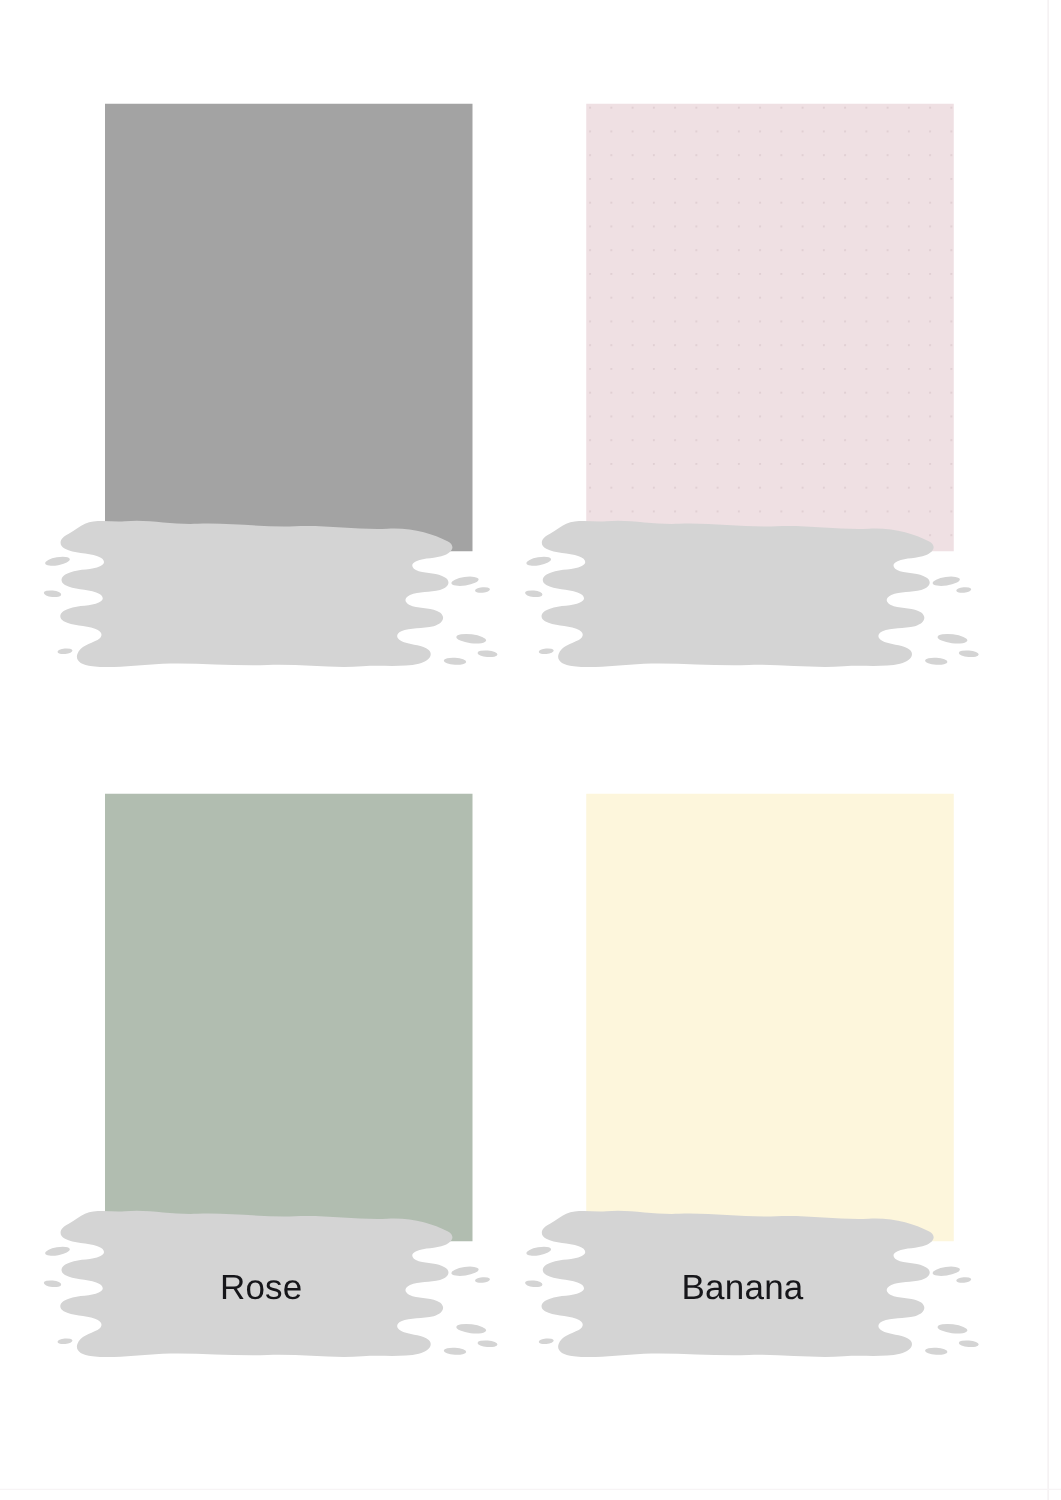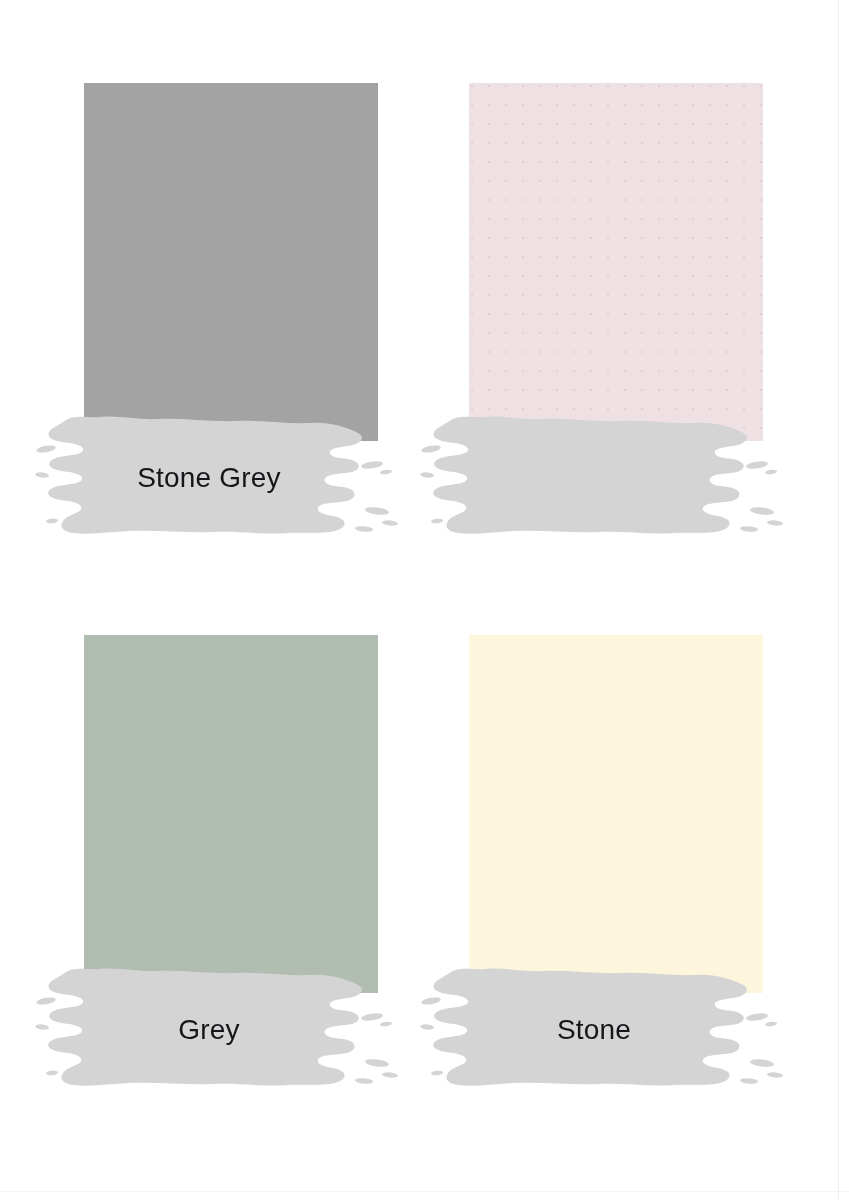--- a/index.html
+++ b/index.html
@@ -126,21 +126,20 @@
             <ellipse cx="12" cy="36" rx="10" ry="3.2" fill="#d4d4d4" transform="rotate(-10 12 36)"></ellipse>
             <ellipse cx="8" cy="62" rx="7" ry="2.6" fill="#d4d4d4" transform="rotate(6 8 62)"></ellipse>
             <ellipse cx="338" cy="52" rx="11" ry="3.4" fill="#d4d4d4" transform="rotate(-8 338 52)"></ellipse>
             <ellipse cx="352" cy="59" rx="6" ry="2.2" fill="#d4d4d4" transform="rotate(-6 352 59)"></ellipse>
             <ellipse cx="343" cy="98" rx="12" ry="3.6" fill="#d4d4d4" transform="rotate(7 343 98)"></ellipse>
             <ellipse cx="356" cy="110" rx="8" ry="2.6" fill="#d4d4d4" transform="rotate(5 356 110)"></ellipse>
             <ellipse cx="330" cy="116" rx="9" ry="2.8" fill="#d4d4d4" transform="rotate(4 330 116)"></ellipse>
             <ellipse cx="18" cy="108" rx="6" ry="2.2" fill="#d4d4d4" transform="rotate(-5 18 108)"></ellipse>
           </svg>
         </div>
-      <div class="brush-label">Stone Grey</div>
     </div>
 
     <div class="swatch-card row-0 col-1">
       <div class="color-chip" style="background: rgb(239, 224, 227);">
         <div class="chip-texture"></div>
       </div>
       <div class="brush-band">
           <svg viewBox="0 0 350 130" width="350" height="130">
             <path d="M 34 6 C 44 2 56 5 66 4 C 84 2 104 7 124 6 C 150 5 176 9 202 8 C 228 7 252 11 276 10 C 296 9 312 14 324 20 C 330 23 329 28 322 31 C 314 34 306 33 299 36 C 294 38 295 42 301 44 C 308 46 316 45 322 49 C 327 52 325 57 318 59 C 310 61 301 60 294 63 C 288 66 290 70 296 72 C 303 74 312 73 318 77 C 323 81 320 86 313 88 C 304 90 294 89 287 92 C 281 95 284 99 290 101 C 296 103 304 103 309 107 C 313 111 309 116 301 118 C 288 121 272 119 256 120 C 232 122 206 118 180 119 C 152 120 124 117 96 118 C 76 119 56 122 40 120 C 30 119 26 115 28 110 C 30 104 38 102 44 99 C 49 96 48 92 42 90 C 34 87 24 88 17 84 C 12 81 14 76 21 74 C 29 71 39 72 45 69 C 50 67 49 63 43 61 C 35 58 25 59 18 55 C 13 52 15 47 22 45 C 30 42 40 43 46 40 C 51 38 50 34 44 32 C 36 29 25 30 18 26 C 12 23 14 17 21 14 C 26 11 30 8 34 6 Z" fill="#d4d4d4"></path>
             <ellipse cx="12" cy="36" rx="10" ry="3.2" fill="#d4d4d4" transform="rotate(-10 12 36)"></ellipse>
@@ -165,37 +164,37 @@
             <ellipse cx="12" cy="36" rx="10" ry="3.2" fill="#d4d4d4" transform="rotate(-10 12 36)"></ellipse>
             <ellipse cx="8" cy="62" rx="7" ry="2.6" fill="#d4d4d4" transform="rotate(6 8 62)"></ellipse>
             <ellipse cx="338" cy="52" rx="11" ry="3.4" fill="#d4d4d4" transform="rotate(-8 338 52)"></ellipse>
             <ellipse cx="352" cy="59" rx="6" ry="2.2" fill="#d4d4d4" transform="rotate(-6 352 59)"></ellipse>
             <ellipse cx="343" cy="98" rx="12" ry="3.6" fill="#d4d4d4" transform="rotate(7 343 98)"></ellipse>
             <ellipse cx="356" cy="110" rx="8" ry="2.6" fill="#d4d4d4" transform="rotate(5 356 110)"></ellipse>
             <ellipse cx="330" cy="116" rx="9" ry="2.8" fill="#d4d4d4" transform="rotate(4 330 116)"></ellipse>
             <ellipse cx="18" cy="108" rx="6" ry="2.2" fill="#d4d4d4" transform="rotate(-5 18 108)"></ellipse>
           </svg>
         </div>
-      <div class="brush-label">Grey</div>
+      <div class="brush-label">Rose</div>
     </div>
 
     <div class="swatch-card row-1 col-1">
       <div class="color-chip" style="background: rgb(253, 246, 220);">
         
       </div>
       <div class="brush-band">
           <svg viewBox="0 0 350 130" width="350" height="130">
             <path d="M 34 6 C 44 2 56 5 66 4 C 84 2 104 7 124 6 C 150 5 176 9 202 8 C 228 7 252 11 276 10 C 296 9 312 14 324 20 C 330 23 329 28 322 31 C 314 34 306 33 299 36 C 294 38 295 42 301 44 C 308 46 316 45 322 49 C 327 52 325 57 318 59 C 310 61 301 60 294 63 C 288 66 290 70 296 72 C 303 74 312 73 318 77 C 323 81 320 86 313 88 C 304 90 294 89 287 92 C 281 95 284 99 290 101 C 296 103 304 103 309 107 C 313 111 309 116 301 118 C 288 121 272 119 256 120 C 232 122 206 118 180 119 C 152 120 124 117 96 118 C 76 119 56 122 40 120 C 30 119 26 115 28 110 C 30 104 38 102 44 99 C 49 96 48 92 42 90 C 34 87 24 88 17 84 C 12 81 14 76 21 74 C 29 71 39 72 45 69 C 50 67 49 63 43 61 C 35 58 25 59 18 55 C 13 52 15 47 22 45 C 30 42 40 43 46 40 C 51 38 50 34 44 32 C 36 29 25 30 18 26 C 12 23 14 17 21 14 C 26 11 30 8 34 6 Z" fill="#d4d4d4"></path>
             <ellipse cx="12" cy="36" rx="10" ry="3.2" fill="#d4d4d4" transform="rotate(-10 12 36)"></ellipse>
             <ellipse cx="8" cy="62" rx="7" ry="2.6" fill="#d4d4d4" transform="rotate(6 8 62)"></ellipse>
             <ellipse cx="338" cy="52" rx="11" ry="3.4" fill="#d4d4d4" transform="rotate(-8 338 52)"></ellipse>
             <ellipse cx="352" cy="59" rx="6" ry="2.2" fill="#d4d4d4" transform="rotate(-6 352 59)"></ellipse>
             <ellipse cx="343" cy="98" rx="12" ry="3.6" fill="#d4d4d4" transform="rotate(7 343 98)"></ellipse>
             <ellipse cx="356" cy="110" rx="8" ry="2.6" fill="#d4d4d4" transform="rotate(5 356 110)"></ellipse>
             <ellipse cx="330" cy="116" rx="9" ry="2.8" fill="#d4d4d4" transform="rotate(4 330 116)"></ellipse>
             <ellipse cx="18" cy="108" rx="6" ry="2.2" fill="#d4d4d4" transform="rotate(-5 18 108)"></ellipse>
           </svg>
         </div>
-      <div class="brush-label">Stone</div>
+      <div class="brush-label">Banana</div>
     </div>
 
   </div>
 </div>
 
 </body></html>

